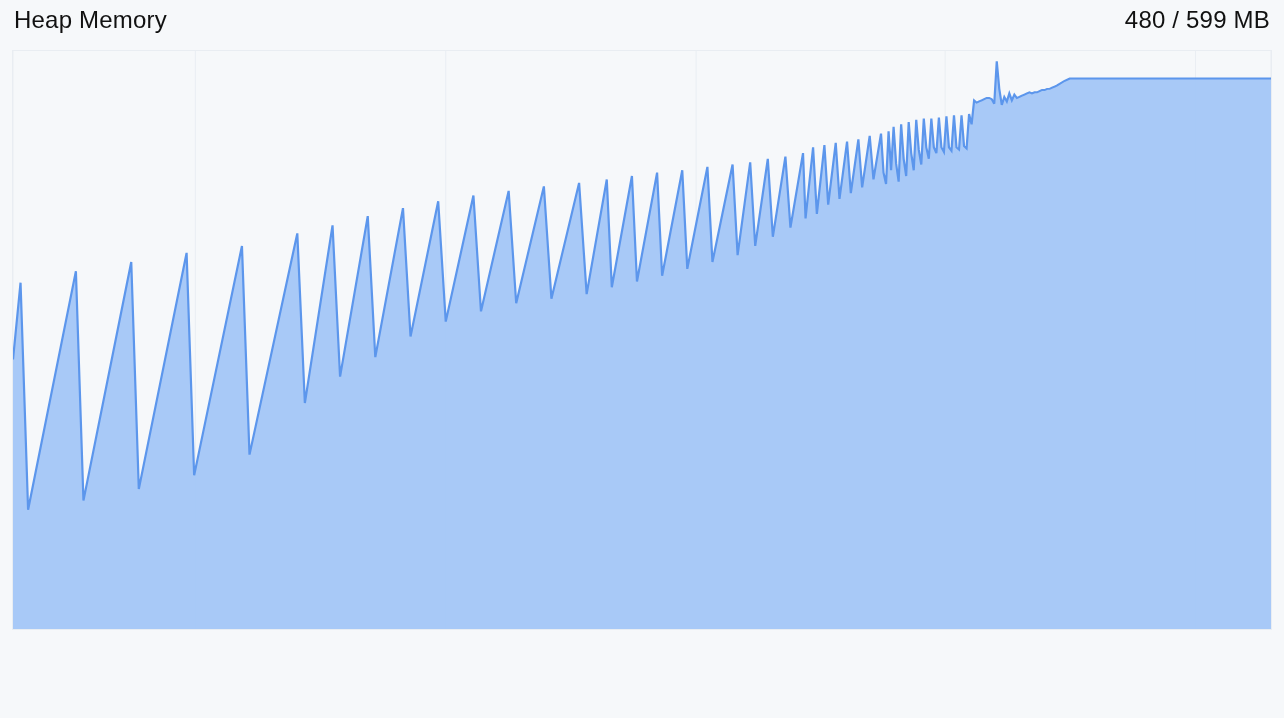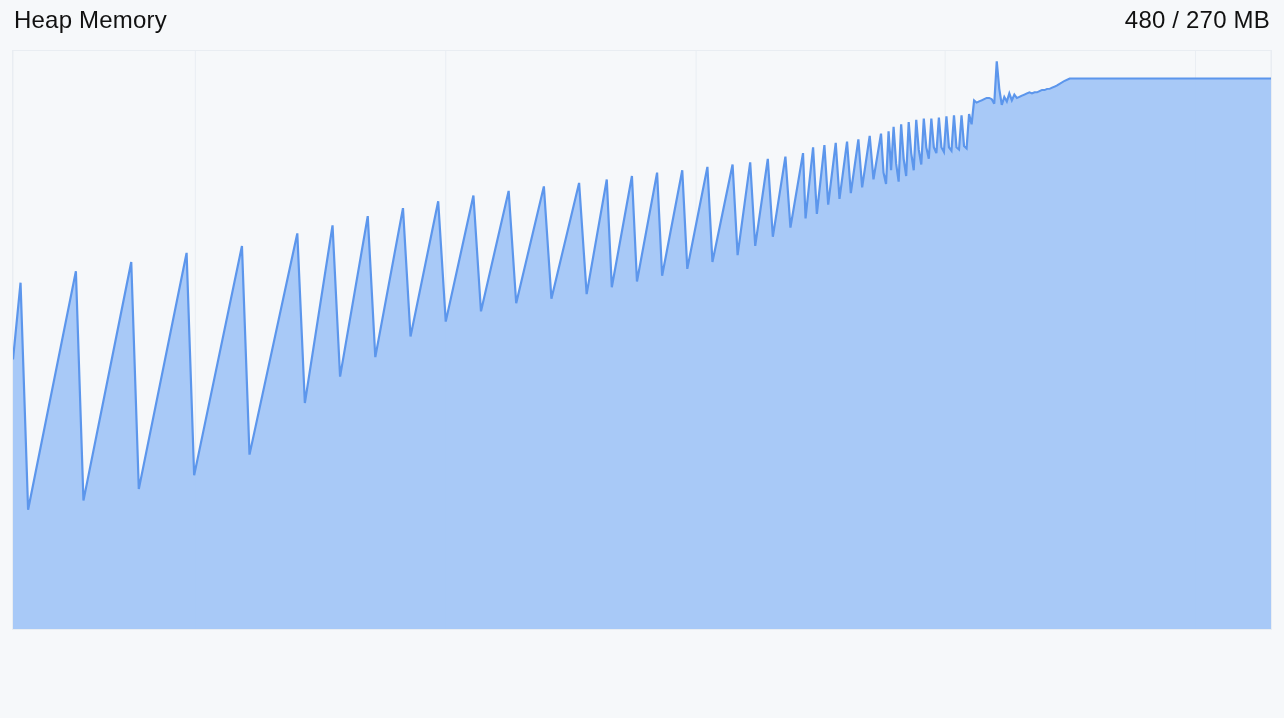--- a/index.html
+++ b/index.html
@@ -60,21 +60,21 @@
     stroke-linecap: butt;
   }
   svg { display:block; width:100%; height:100%; }
 </style>
 </head>
 <body>
 <div class="wrap">
 
   <div class="header">
     <div class="title">Heap Memory</div>
-    <div class="status">480 / 270 MB</div>
+    <div class="status">480 / 599 MB</div>
   </div>
 
   <div class="chart-box">
     <svg id="chart-svg" preserveAspectRatio="none" viewBox="0 0 1260 660">
         <g class="grid">
           <line x1="0" y1="0" x2="0" y2="660"></line>
           <line x1="182.7" y1="0" x2="182.7" y2="660"></line>
           <line x1="433.43999999999994" y1="0" x2="433.43999999999994" y2="660"></line>
           <line x1="684.18" y1="0" x2="684.18" y2="660"></line>
           <line x1="933.66" y1="0" x2="933.66" y2="660"></line>

